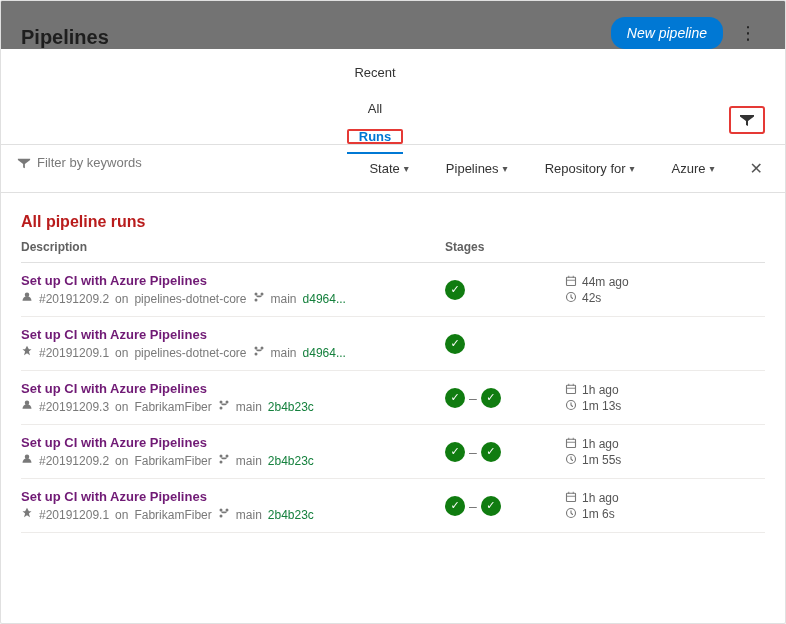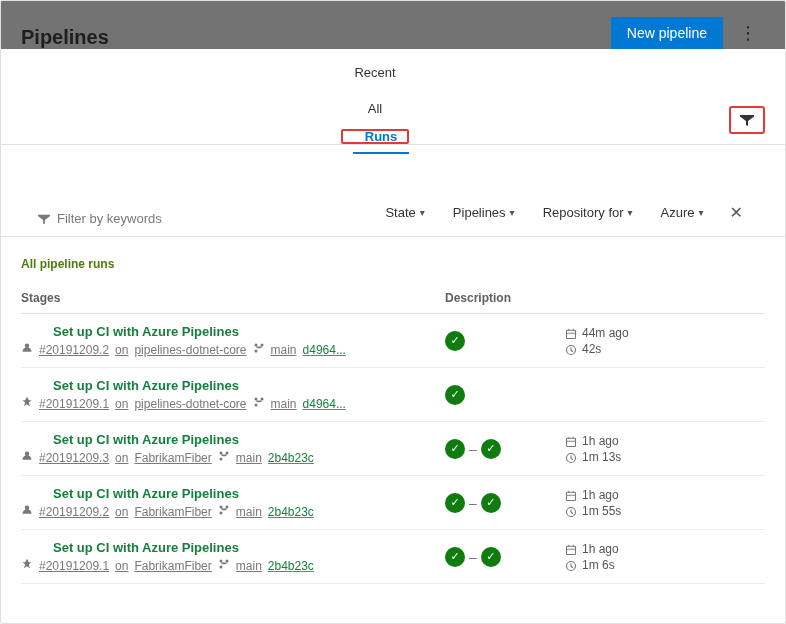--- a/index.html
+++ b/index.html
@@ -34,25 +34,26 @@
     }
     .header-actions {
       display: flex;
       align-items: center;
       gap: 8px;
     }
     .btn-new-pipeline {
       background: #0078d4;
       color: #fff;
       border: none;
-      border-radius: 0;
+      border-radius: 14px;
       padding: 8px 16px;
       font-size: 14px;
       font-weight: 400;
       cursor: pointer;
+      font-style: italic;
     }
     .btn-more {
       background: transparent;
       border: none;
       cursor: pointer;
       padding: 6px 8px;
       color: #1e1e1e;
       font-size: 18px;
       line-height: 1;
     }
@@ -74,48 +75,46 @@
       text-decoration: none;
     }
     .tab.active {
       color: #0078d4;
       border-bottom: 2px solid #0078d4;
       font-weight: 600;
     }
     .tab-runs-wrapper {
       position: relative;
       display: inline-block;
-      padding-left: 12px;
     }
     .tab-runs-box {
       position: absolute;
       inset: 0;
       border: 2px solid #e53935;
       border-radius: 2px;
       pointer-events: none;
     }
     .filter-bar-row {
       display: flex;
-      align-items: flex-end;
+      align-items: flex-start;
       justify-content: space-between;
-      padding: 10px 36px;
+      padding: 10px 16px;
       border-bottom: 1px solid #e0e0e0;
     }
     .filter-bar-left {
       display: flex;
       align-items: center;
       gap: 6px;
       color: #797979;
     }
     .filter-text { font-size: 13px; color: #797979; }
     .filter-bar-right {
       display: flex;
       align-items: center;
-      gap: 12px;
-      margin-top: 44px;
+      gap: 21px;
     }
     .filter-btn {
       background: transparent;
       border: none;
       cursor: pointer;
       display: flex;
       align-items: center;
       gap: 4px;
       font-size: 13px;
       color: #333;
@@ -128,24 +127,24 @@
       border: none;
       cursor: pointer;
       font-size: 16px;
       color: #555;
       padding: 4px 6px;
     }
     .main-content {
       padding: 20px 20px 10px 20px;
     }
     .section-title {
-      font-size: 12px;
+      font-size: 16px;
       font-weight: 600;
-      color: #4d7c0f;
-      margin-bottom: 12px;
+      color: #b91c1c;
+      margin-bottom: 1px;
     }
     .table-header {
       display: grid;
       grid-template-columns: 1fr 120px 200px;
       padding: 6px 0;
       border-bottom: 1px solid #e0e0e0;
       color: #616161;
       font-size: 12px;
       font-weight: 600;
       text-transform: none;
@@ -155,33 +154,31 @@
       display: grid;
       grid-template-columns: 1fr 120px 200px;
       border-bottom: 1px solid #edebe9;
       padding: 10px 0;
       align-items: center;
     }
     .desc-col {}
     .pipeline-name {
       font-size: 13px;
       font-weight: 600;
-      color: #15803d;
+      color: #701a75;
       cursor: pointer;
       text-decoration: none;
-      margin-left: 32px;
     }
     .pipeline-meta {
       display: flex;
       align-items: center;
       gap: 6px;
       margin-top: 3px;
       font-size: 12px;
       color: #797979;
-      text-decoration: underline;
     }
     .meta-icon { font-size: 12px; color: #797979; }
     .commit-hash { color: #15803d; }
     .stages-col {
       display: flex;
       align-items: center;
       gap: 4px;
     }
     .stage-check {
       display: inline-flex;
@@ -196,21 +193,21 @@
     }
     .stage-dash { font-size: 14px; color: #797979; }
     .time-col {
       display: flex;
       flex-direction: column;
       gap: 2px;
       align-items: flex-start;
     }
     .time-item {
       display: flex;
-      align-items: flex-end;
+      align-items: flex-start;
       gap: 5px;
       font-size: 12px;
       color: #555;
     }
     .top-right-filter-btn {
       background: transparent;
       border: 2px solid #e53935;
       border-radius: 3px;
       padding: 4px 8px;
       cursor: pointer;
@@ -277,22 +274,22 @@
         <span class="chevron">▾</span>
       </button>
       <button class="filter-close">✕</button>
     </div>
   </div>
 
   <div class="main-content">
     <div class="section-title">All pipeline runs</div>
 
     <div class="table-header">
+      <div class="col">Description</div>
       <div class="col">Stages</div>
-      <div class="col">Description</div>
       <div class="col"></div>
     </div>
 
     <div id="pipeline-rows">
         <div class="pipeline-row">
     <div class="desc-col">
       <a class="pipeline-name">Set up CI with Azure Pipelines</a>
       <div class="pipeline-meta">
         <span class="meta-icon"><svg width="12" height="12" viewBox="0 0 16 16" fill="#797979">
                   <circle cx="8" cy="5" r="3"></circle>

